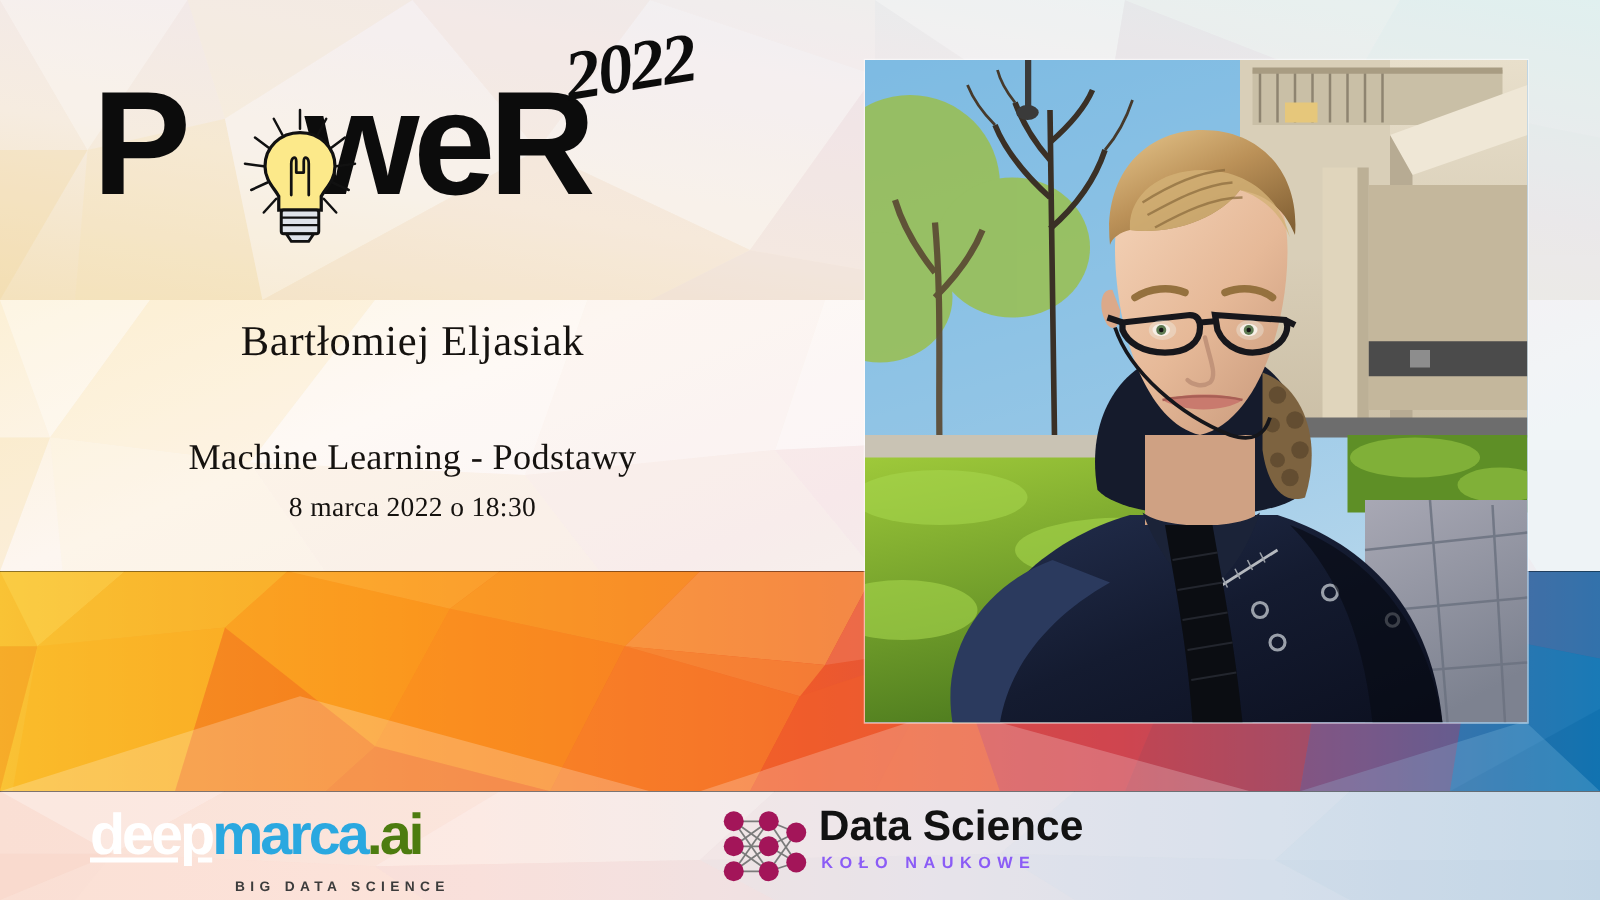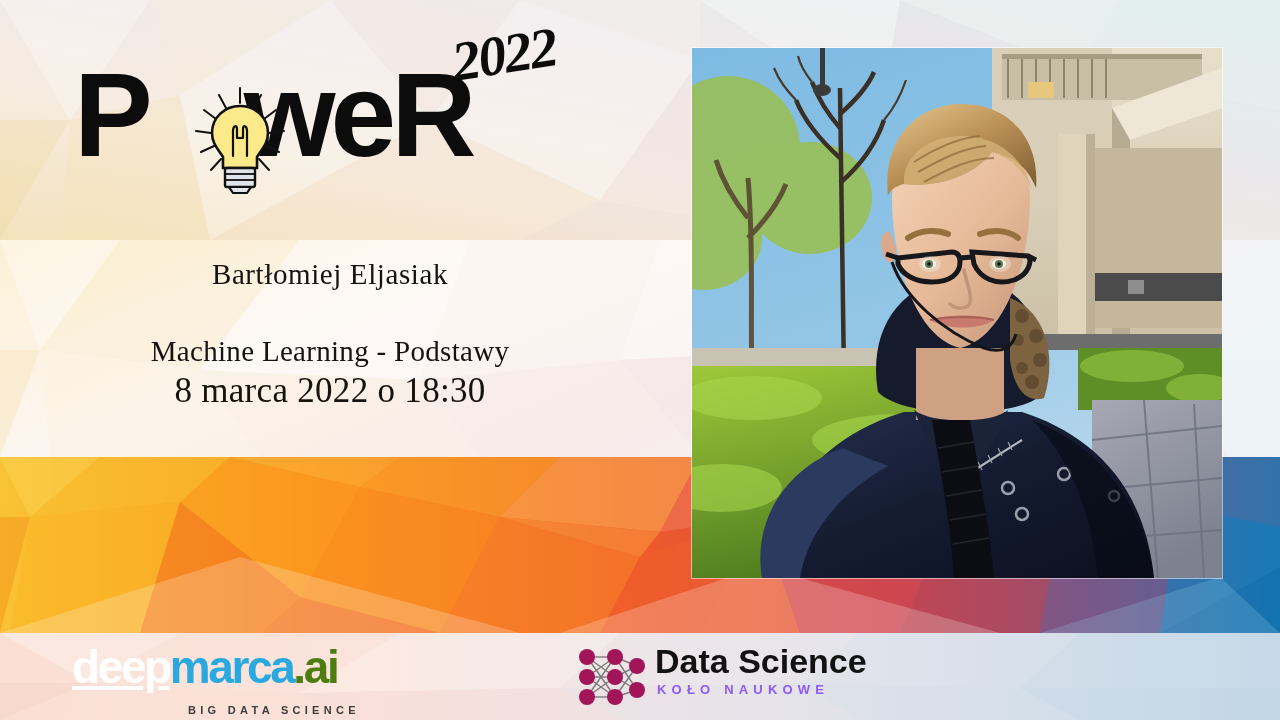--- a/index.html
+++ b/index.html
@@ -57,33 +57,33 @@
   }
 
   
   #talk-info {
     position:absolute; left:0; top:256px;
     width:660px;
     text-align:center;
     color:#15120f;
   }
   #speaker-name {
-    font-size:29px;
+    font-size:34px;
     line-height:36px;
     letter-spacing:.6px;
     text-align:center;
   }
   #talk-title {
-    margin-top:39px;
+    margin-top:54px;
     font-size:29px;
     line-height:40px;
     letter-spacing:.3px;
   }
   #talk-datetime {
-    font-size:35px;
+    font-size:22px;
     line-height:40px;
     letter-spacing:.3px;
   }
 
   
   #photo-frame {
     position:absolute;
     left:692px; top:48px;
     width:530px; height:530px;
     overflow:hidden;

